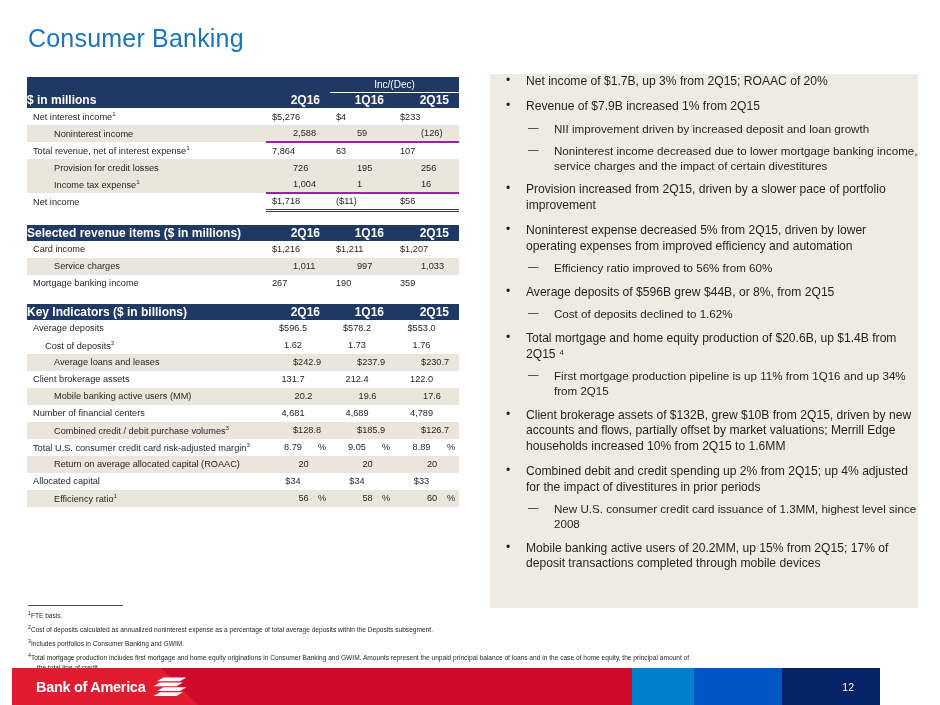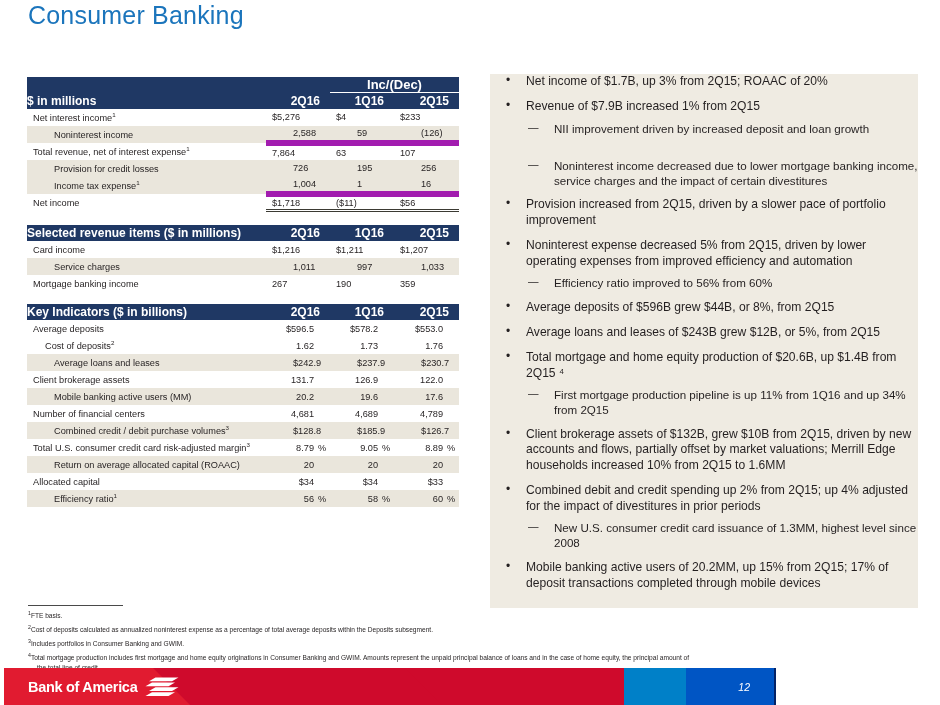--- a/index.html
+++ b/index.html
@@ -9,21 +9,21 @@
     background: #ffffff;
     font-family: "Liberation Sans", sans-serif;
     color: #1a1a1a;
     position: relative;
     overflow: hidden;
   }
 
   
   #slide-title {
     position: absolute;
-    left: 28px; top: 1px;
+    left: 28px; top: 24px;
     font-size: 25px;
     color: #1B75BC;
     font-weight: 400;
     letter-spacing: 0.2px;
   }
 
   
   #left-col {
     position: absolute;
     left: 27px; top: 77px;
@@ -47,49 +47,49 @@
     height: 16px;
     vertical-align: middle;
     padding: 0 6px;
   }
   .hdr-band td.lbl, .hdr-band th.lbl { text-align: left; }
   .hdr-band td.num, .hdr-band th.num { text-align: right; padding-right: 10px; }
 
   .spanhdr td {
     background: #1F3864;
     color: #ffffff;
-    font-weight: bold;
-    font-size: 13px;
+    font-weight: normal;
+    font-size: 10px;
     height: 15px;
     text-align: center;
     vertical-align: middle;
   }
   .spanhdr td.underline { border-bottom: 1px solid #ffffff; }
   .spanhdr td.blank { background: #1F3864; }
 
   
   tr.r td {
     height: 17px;
     vertical-align: middle;
     font-size: 9.2px;
     color: #231f20;
     padding: 0 6px;
   }
   tr.alt td { background: #EAE6DC; padding-left: 27px; }
   tr.r td.lbl { text-align: left; }
   tr.r td.num { padding-right: 10px; }
-  tr.r td.numpct { text-align: right; padding-right: 2px; }
+  tr.r td.numpct { text-align: center; padding-right: 2px; }
   td.pct { text-align: left; width: 14px; padding-left: 2px !important;
            font-size: 9.2px; }
   .indent1 { padding-left: 18px !important; }
 
   .sup { font-size: 6.2px; vertical-align: super; }
 
   
-  tr.topline td.num, tr.topline td.numpct { border-top: 6px solid #a21caf; }
+  tr.topline td.num, tr.topline td.numpct { border-top: 2px solid #a21caf; }
   tr.dbl td.num { border-bottom: 3px double #3b3a33; }
 
   .tblgap { height: 13px; }
   .tblgap2 { height: 12px; }
 
   
   #right-panel {
     position: absolute;
     left: 490px; top: 74px;
     width: 428px; height: 534px;
@@ -108,21 +108,21 @@
     content: "\2022";
     position: absolute;
     left: 16px; top: -1px;
     font-size: 12px;
     color: #231f20;
   }
   ul.sub { list-style: none; margin: 6px 0 0 0; padding: 0; }
   ul.sub > li {
     position: relative;
     padding-left: 28px;
-    margin-bottom: 22px;
+    margin-bottom: 7px;
     font-size: 11.6px;
     line-height: 1.3;
   }
   ul.sub > li::before {
     content: "\2014";
     position: absolute;
     left: 2px; top: 0;
     font-size: 10.5px;
   }
   ul.sub > li:last-child { margin-bottom: 1px; }
@@ -141,22 +141,22 @@
     border-top: 1px solid #4a4a4a;
     margin-bottom: 3px;
   }
   #footnotes .fn { margin-bottom: 1.5px; }
   #footnotes .fn .sup { font-size: 5.2px; }
   .fn-indent { padding-left: 9px; }
 
   
   #footer {
     position: absolute;
-    left: 4px; bottom: 0;
-    width: 772px; height: 37px;
+    left: 12px; bottom: 0;
+    width: 868px; height: 37px;
     display: flex;
     border-radius: 11px;
   }
   #band-red {
     width: 620px; height: 100%;
     background: #E11B30;
     position: relative;
     overflow: hidden;
   }
   #band-red .chev {
@@ -188,21 +188,20 @@
     white-space: nowrap;
   }
   #flagscape { display: block; }
 
   #page-number {
     position: absolute;
     right: 26px; top: 50%;
     transform: translateY(-50%);
     color: #ffffff;
     font-size: 10.5px;
-    font-style: italic;
   }
 </style>
 </head>
 <body>
 
 <div id="slide-title">Consumer Banking</div>
 
 <div id="left-col">
 
   <table class="fin" id="income-table">
@@ -345,21 +344,21 @@
         <td class="pct"></td>
         <td class="numpct">$237.9</td>
         <td class="pct"></td>
         <td class="numpct">$230.7</td>
         <td class="pct"></td>
       </tr>
       <tr class="r">
         <td class="lbl">Client brokerage assets</td>
         <td class="numpct">131.7</td>
         <td class="pct"></td>
-        <td class="numpct">126.9</td>
+        <td class="numpct">212.4</td>
         <td class="pct"></td>
         <td class="numpct">122.0</td>
         <td class="pct"></td>
       </tr>
       <tr class="r alt">
         <td class="lbl">Mobile banking active users (MM)</td>
         <td class="numpct">20.2</td>
         <td class="pct"></td>
         <td class="numpct">19.6</td>
         <td class="pct"></td>
@@ -440,23 +439,23 @@
       <span>Provision increased from 2Q15, driven by a slower pace of portfolio improvement</span>
     </li>
     <li>
       <span>Noninterest expense decreased 5% from 2Q15, driven by lower operating expenses from improved efficiency and automation</span>
       <ul class="sub">
         <li>Efficiency ratio improved to 56% from 60%</li>
       </ul>
     </li>
     <li>
       <span>Average deposits of $596B grew $44B, or 8%, from 2Q15</span>
-    </li>
-    <li>
-      <span>Average loans and leases of $243B grew $12B, or 5%, from 2Q15</span>
+      <ul class="sub">
+        <li>Cost of deposits declined to 1.62%</li>
+      </ul>
     </li>
     <li>
       <span>Total mortgage and home equity production of $20.6B, up $1.4B from 2Q15 ⁴</span>
       <ul class="sub">
         <li>First mortgage production pipeline is up 11% from 1Q16 and up 34% from 2Q15</li>
       </ul>
     </li>
     <li>
       <span>Client brokerage assets of $132B, grew $10B from 2Q15, driven by new accounts and flows, partially offset by market valuations; Merrill Edge households increased 10% from 2Q15 to 1.6MM</span>
     </li>

